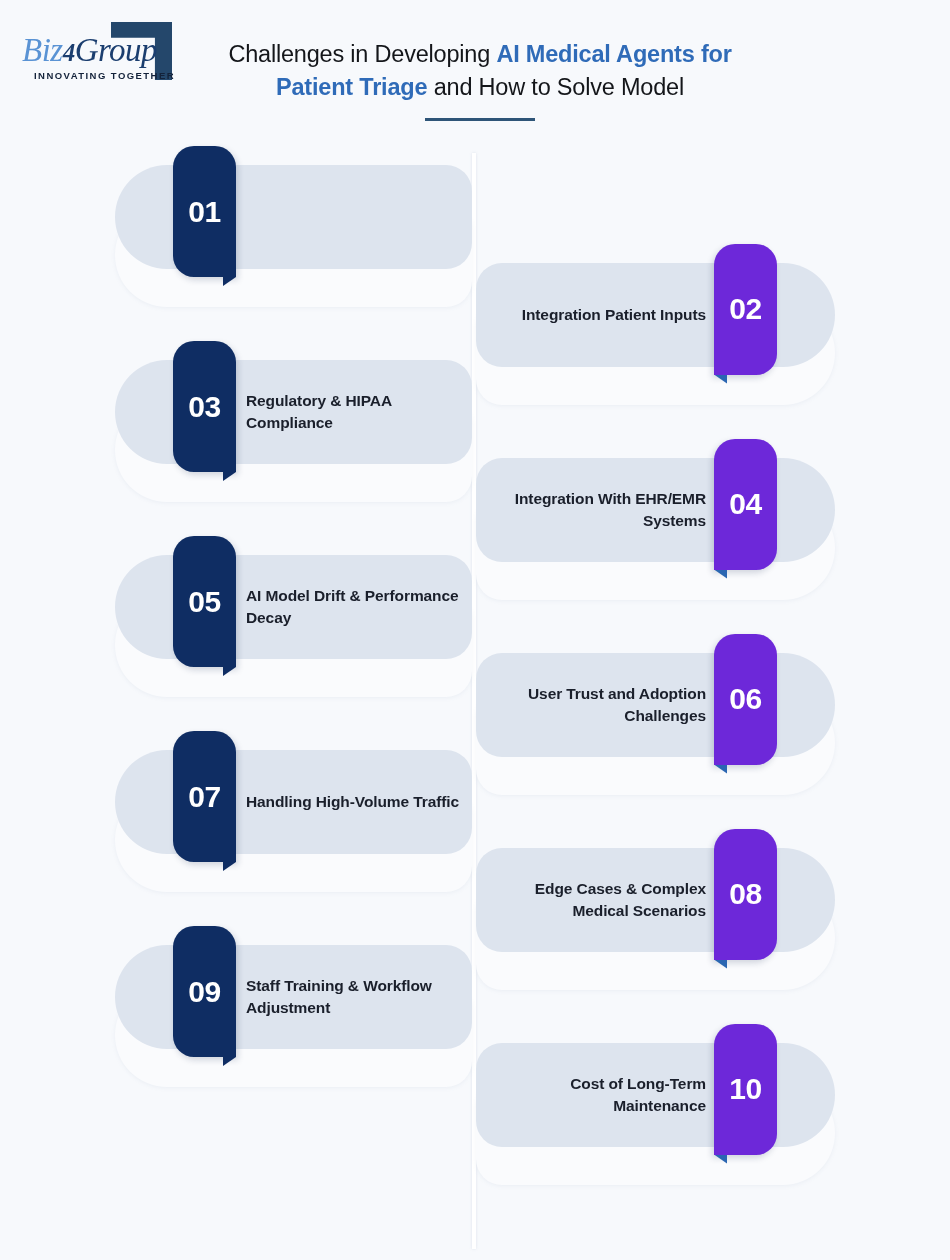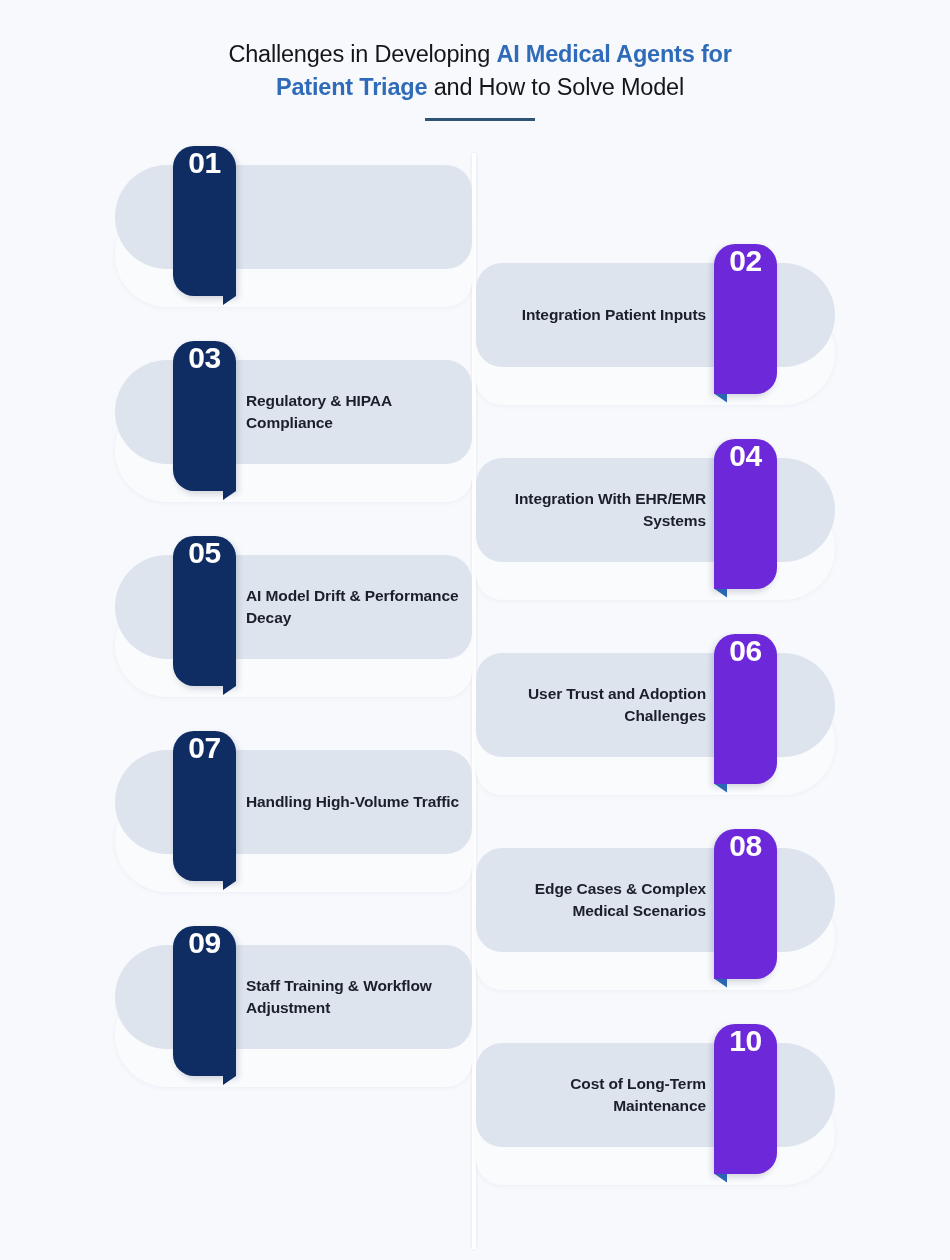--- a/index.html
+++ b/index.html
@@ -177,24 +177,24 @@
     left: 488px;
     width: 218px;
     text-align: right;
     justify-content: flex-end;
   }
 
   
   .badge {
     position: absolute;
     width: 63px;
-    height: 150px;
+    height: 131px;
     top: 6px;
     display: flex;
-    align-items: flex-start;
+    align-items: center;
     justify-content: center;
     font-size: 30px;
     font-weight: 700;
     color: #FFFFFF;
     letter-spacing: -0.5px;
   }
   .row.left .badge {
     left: 173px;
     background: #0F2D63;
     border-radius: 21px 21px 0 21px;
@@ -222,20 +222,27 @@
     left: 0;
     background: #2A66B2;
     clip-path: polygon(0 0, 100% 0, 100% 100%);
   }
 </style>
 </head>
 <body>
 
 <div class="header">
 
+  <div class="logo">
+    <div class="logo-bracket"></div>
+    <div class="logo-word">
+      <span class="logo-biz">Biz</span><span class="logo-4">4</span><span class="logo-group">Group</span>
+    </div>
+    <div class="logo-tag">INNOVATING TOGETHER</div>
+  </div>
 
   <div class="title-wrap">
     <div class="title">
       <span>Challenges in Developing </span><span class="hl">AI Medical Agents for Patient Triage</span><span> and How to Solve Model</span>
     </div>
     <div class="title-rule"></div>
   </div>
 
 </div>
 

